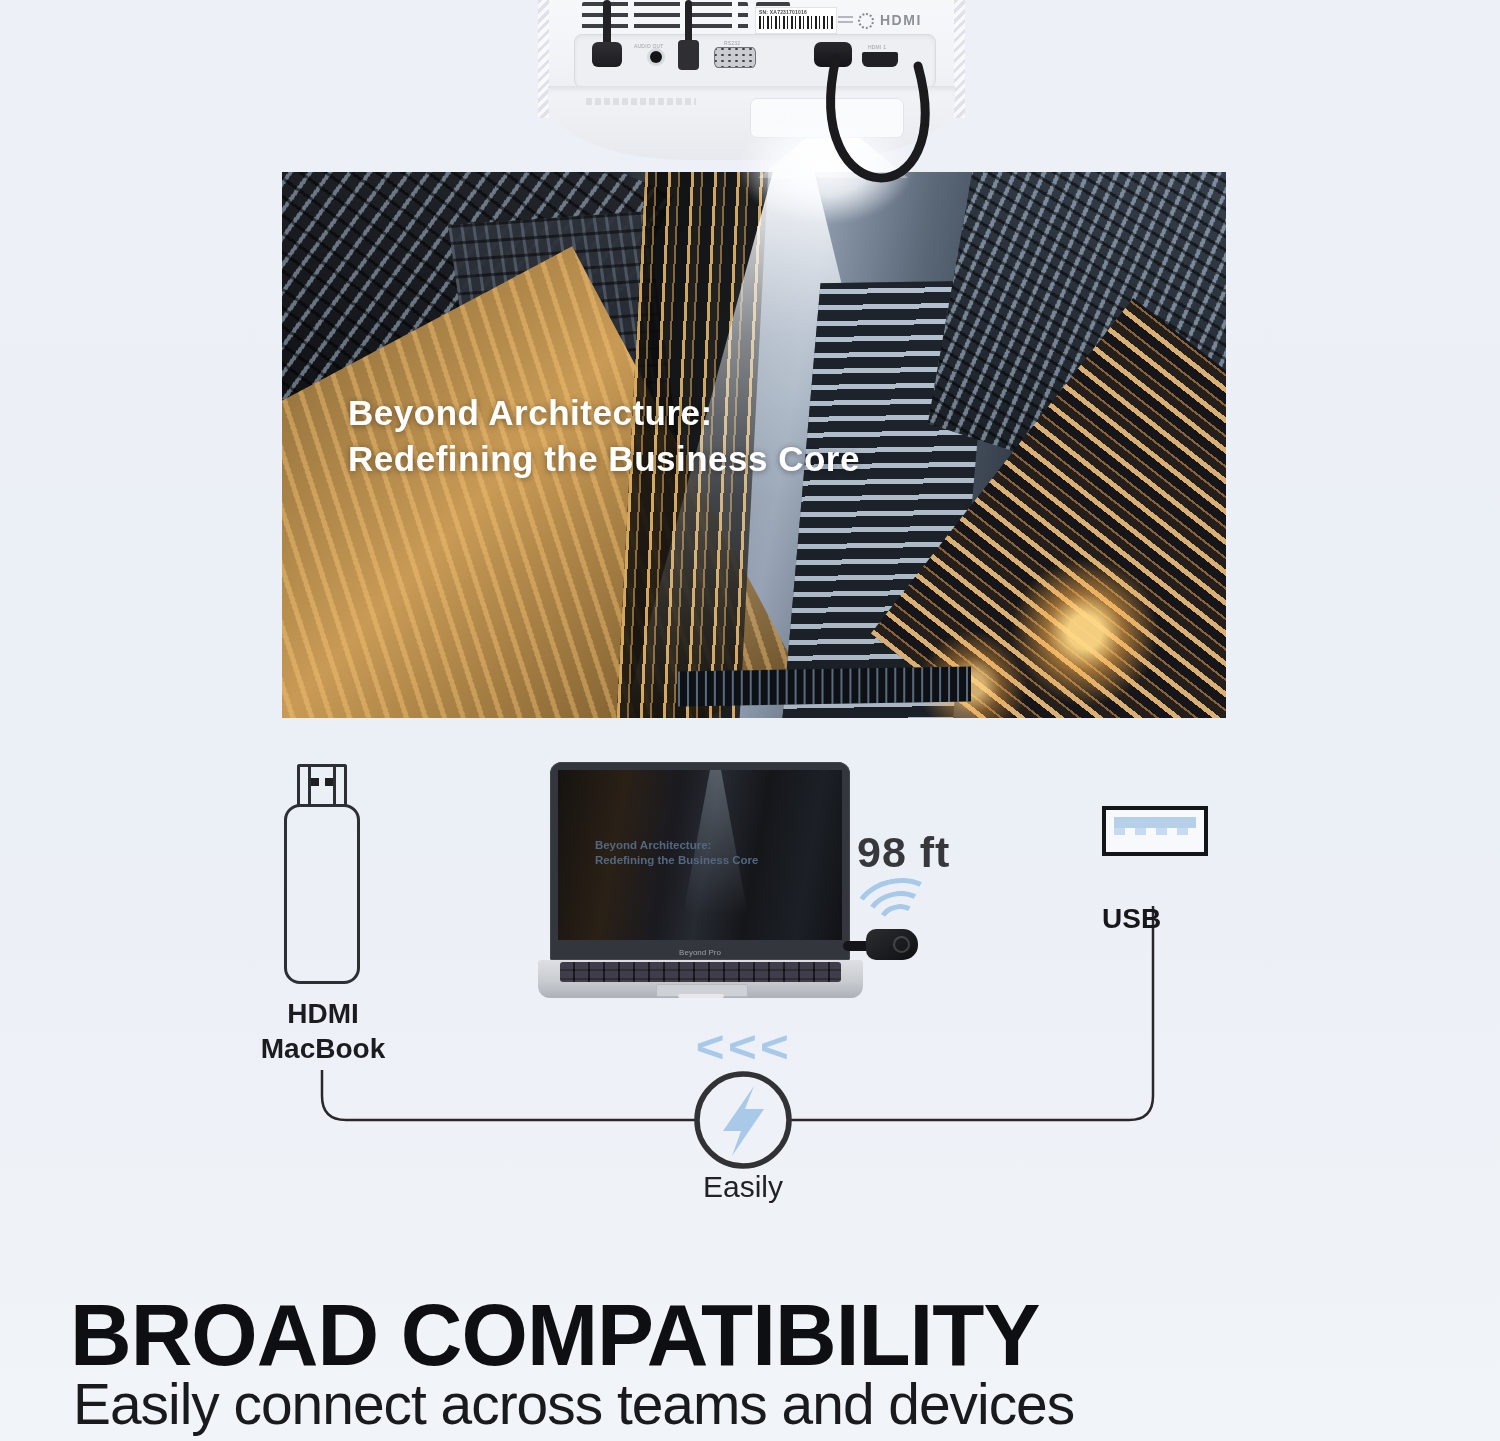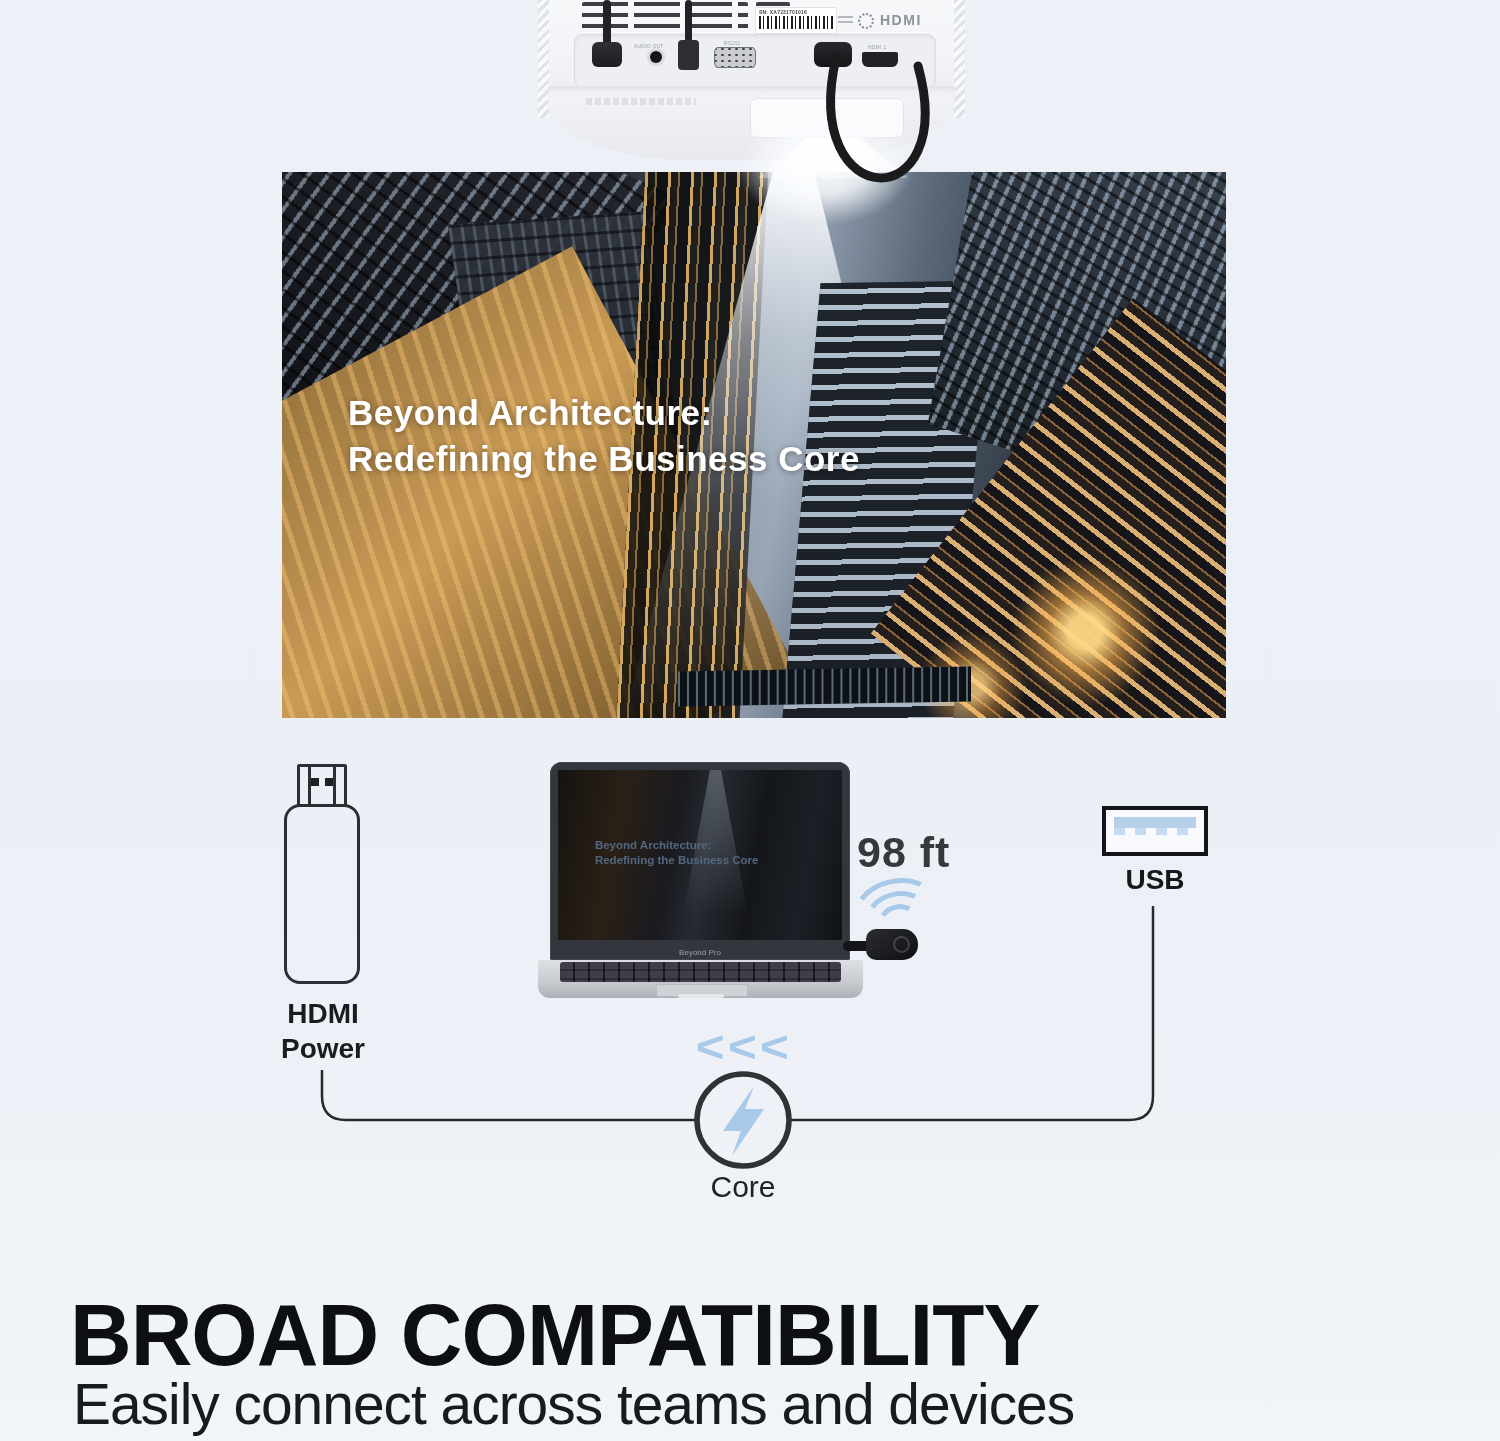--- a/index.html
+++ b/index.html
@@ -144,21 +144,21 @@
   .wf1{left:0;top:0;width:76px;height:54px;}
   .wf2{left:11px;top:13px;width:54px;height:40px;}
   .wf3{left:22px;top:26px;width:32px;height:26px;}
 
   
   .usb-icon{left:1102px;top:806px;width:106px;height:50px;box-sizing:border-box;
     border:4px solid #141518;background:#f7f9fc;z-index:3;}
   .usb-tab{position:absolute;left:8px;top:7px;width:82px;height:11px;background:#b6d0ea;}
   .usb-teeth{position:absolute;left:8px;top:18px;width:82px;height:7px;
     background:repeating-linear-gradient(90deg,#c6dbf0 0 11px,transparent 11px 21px);}
-  .usb-label{left:1102px;top:864px;width:106px;text-align:center;font-size:28px;font-weight:600;color:#17181c;z-index:3;}
+  .usb-label{left:1102px;top:903px;width:106px;font-size:28px;font-weight:600;color:#17181c;z-index:3;}
 
   
   .lines-svg{left:0;top:0;z-index:2;}
   .cable-svg{left:0;top:0;z-index:6;}
   .chevrons{left:692px;top:1022px;width:104px;text-align:center;font-size:44px;font-weight:900;
     color:#a9c9e9;letter-spacing:3px;transform:scaleX(1.12);z-index:3;}
   .power-label{left:673px;top:1170px;width:140px;text-align:center;font-size:30px;font-weight:500;color:#202226;z-index:3;}
 
   
   .footer-heading{left:70px;top:1284px;font-size:88px;font-weight:900;color:#0e0f12;
@@ -234,21 +234,21 @@
     <div class="dg-conn">
       <div class="dg-line" style="left:8px;"></div>
       <div class="dg-line" style="right:8px;"></div>
       <div class="dg-pin" style="left:11px;"></div>
       <div class="dg-pin" style="right:11px;"></div>
     </div>
     <div class="dg-body"></div>
   </div>
   <div class="abs dongle-label">
     <div>HDMI</div>
-    <div>Power</div>
+    <div>MacBook</div>
   </div>
 
   <div class="abs laptop">
     <div class="lt-screen">
       <div class="lt-display">
         <div class="lt-display-beam"></div>
         <div class="lt-screen-text">
           <div>Beyond Architecture:</div>
           <div>Redefining the Business Core</div>
         </div>
@@ -276,18 +276,18 @@
   </div>
   <div class="abs usb-label">USB</div>
 
   <svg class="abs lines-svg" width="1500" height="1441">
     <path d="M 322 1070 L 322 1096 Q 322 1120 346 1120 L 695 1120" fill="none" stroke="#28282c" stroke-width="2.5"></path>
     <path d="M 791 1120 L 1129 1120 Q 1153 1120 1153 1096 L 1153 906" fill="none" stroke="#28282c" stroke-width="2.5"></path>
     <circle cx="743" cy="1120" r="46" fill="none" stroke="#303236" stroke-width="5.5"></circle>
     <polygon points="754,1086 723,1131 741,1131 732,1156 764,1109 745,1109" fill="#a9c9e9"></polygon>
   </svg>
   <div class="abs chevrons">&lt;&lt;&lt;</div>
-  <div class="abs power-label">Core</div>
+  <div class="abs power-label">Easily</div>
 
   <div class="abs footer-heading">BROAD COMPATIBILITY</div>
   <div class="abs footer-sub">Easily connect across teams and devices</div>
 
 </div>
 
 </body></html>

